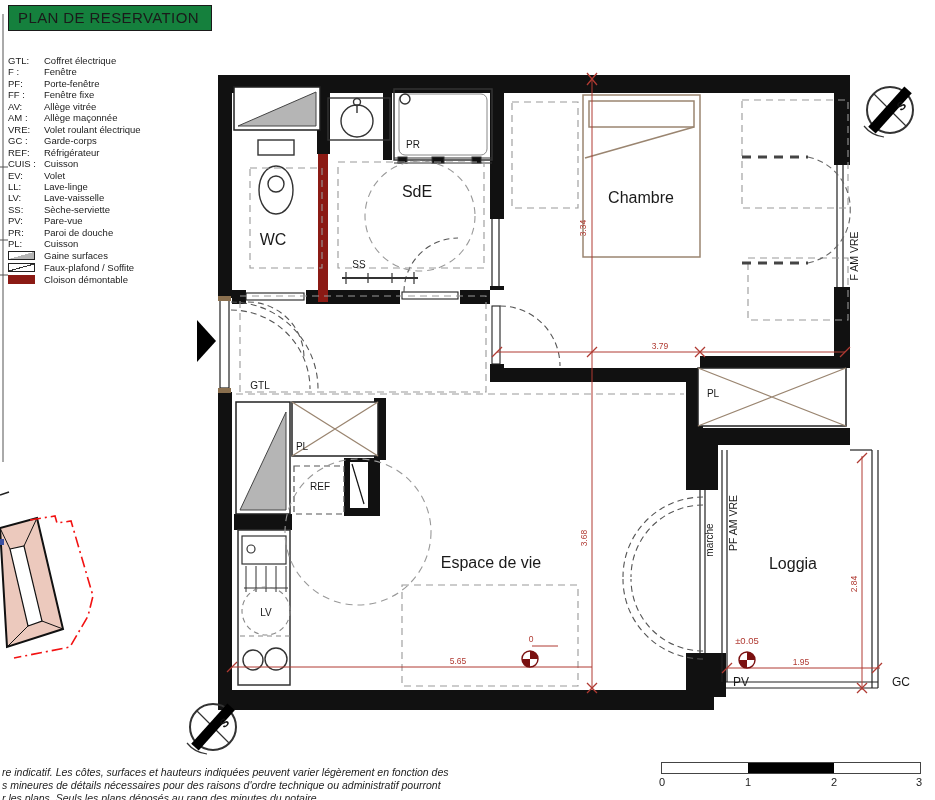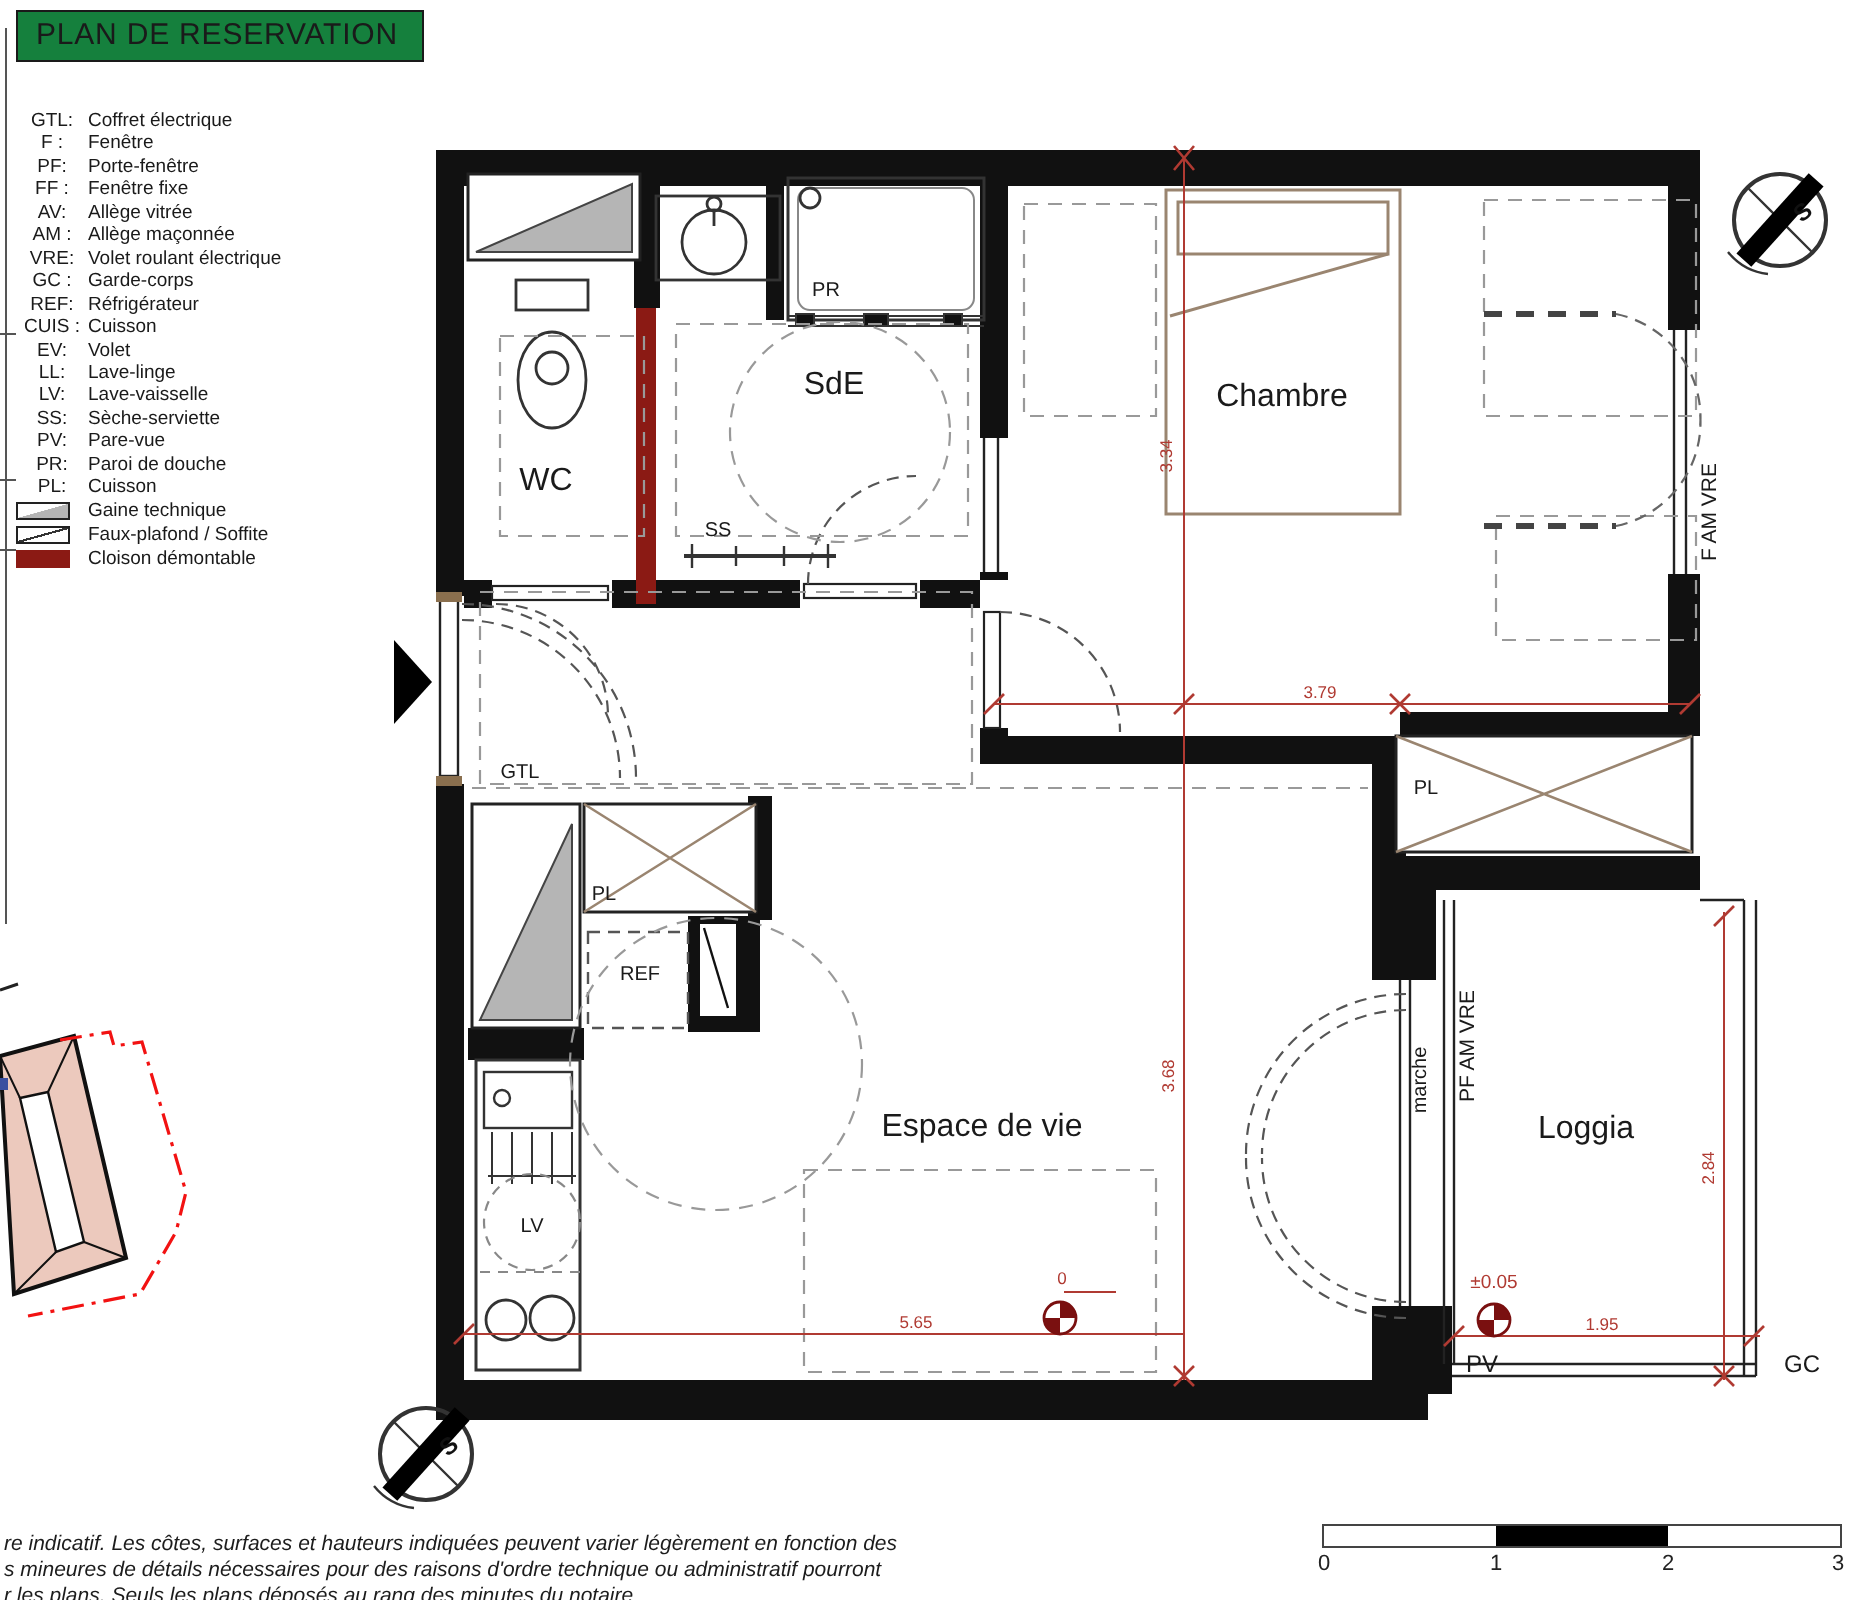--- a/index.html
+++ b/index.html
@@ -3,21 +3,21 @@
 <meta charset="utf-8">
 <style>
   html,body{margin:0;padding:0;background:#fff;}
   #canvas{position:relative;width:935px;height:800px;background:#fff;overflow:hidden;
           font-family:"Liberation Sans",sans-serif;color:#1a1a1a;}
   .abs{position:absolute;}
   #title-box{left:8px;top:5px;border:1.6px solid #1a1a1a;padding:3px 12px 4px 9px;
              font-size:15px;letter-spacing:.4px;background:#15803d;white-space:nowrap;}
   #legend{left:8px;top:55px;font-size:9.5px;line-height:11.45px;}
   .lrow{display:flex;}
-  .lcode{width:36px;flex:0 0 36px;text-align:center;}
+  .lcode{width:36px;flex:0 0 36px;}
   .srow{display:flex;align-items:center;height:12px;}
   .swatch{width:27px;height:9px;border:1px solid #222;margin-right:9px;flex:0 0 27px;box-sizing:border-box;}
   .sw-gaine{background:linear-gradient(to bottom right,#fff 49%,#b5b5b5 50%);}
   .sw-faux{background:linear-gradient(to bottom right,transparent 46%,#333 46%,#333 54%,transparent 54%);}
   .sw-cloison{background:#8b1a14;border-color:#8b1a14;}
   #disclaimer{left:2px;top:766px;width:486px;font-size:10.5px;font-style:italic;line-height:13px;color:#1c1c1c;white-space:nowrap;}
   #scalebar{left:661px;top:762px;width:258px;}
   #scalebar .bar{display:flex;width:258px;height:10px;border:1.5px solid #444;box-sizing:content-box;}
   #scalebar .seg{width:86px;height:10px;}
   #scalebar .labels{position:relative;height:14px;font-size:11px;color:#222;margin-top:2px;}
@@ -348,21 +348,21 @@
     <div class="lrow">
         <span class="lcode">PR:</span>
         <span>Paroi de douche</span>
       </div>
     <div class="lrow">
         <span class="lcode">PL:</span>
         <span>Cuisson</span>
       </div>
     <div class="srow">
         <span class="swatch sw-gaine"></span>
-        <span>Gaine technique</span>
+        <span>Gaine surfaces</span>
       </div>
     <div class="srow">
         <span class="swatch sw-faux"></span>
         <span>Faux-plafond / Soffite</span>
       </div>
     <div class="srow">
         <span class="swatch sw-cloison"></span>
         <span>Cloison démontable</span>
       </div>
   </div>

